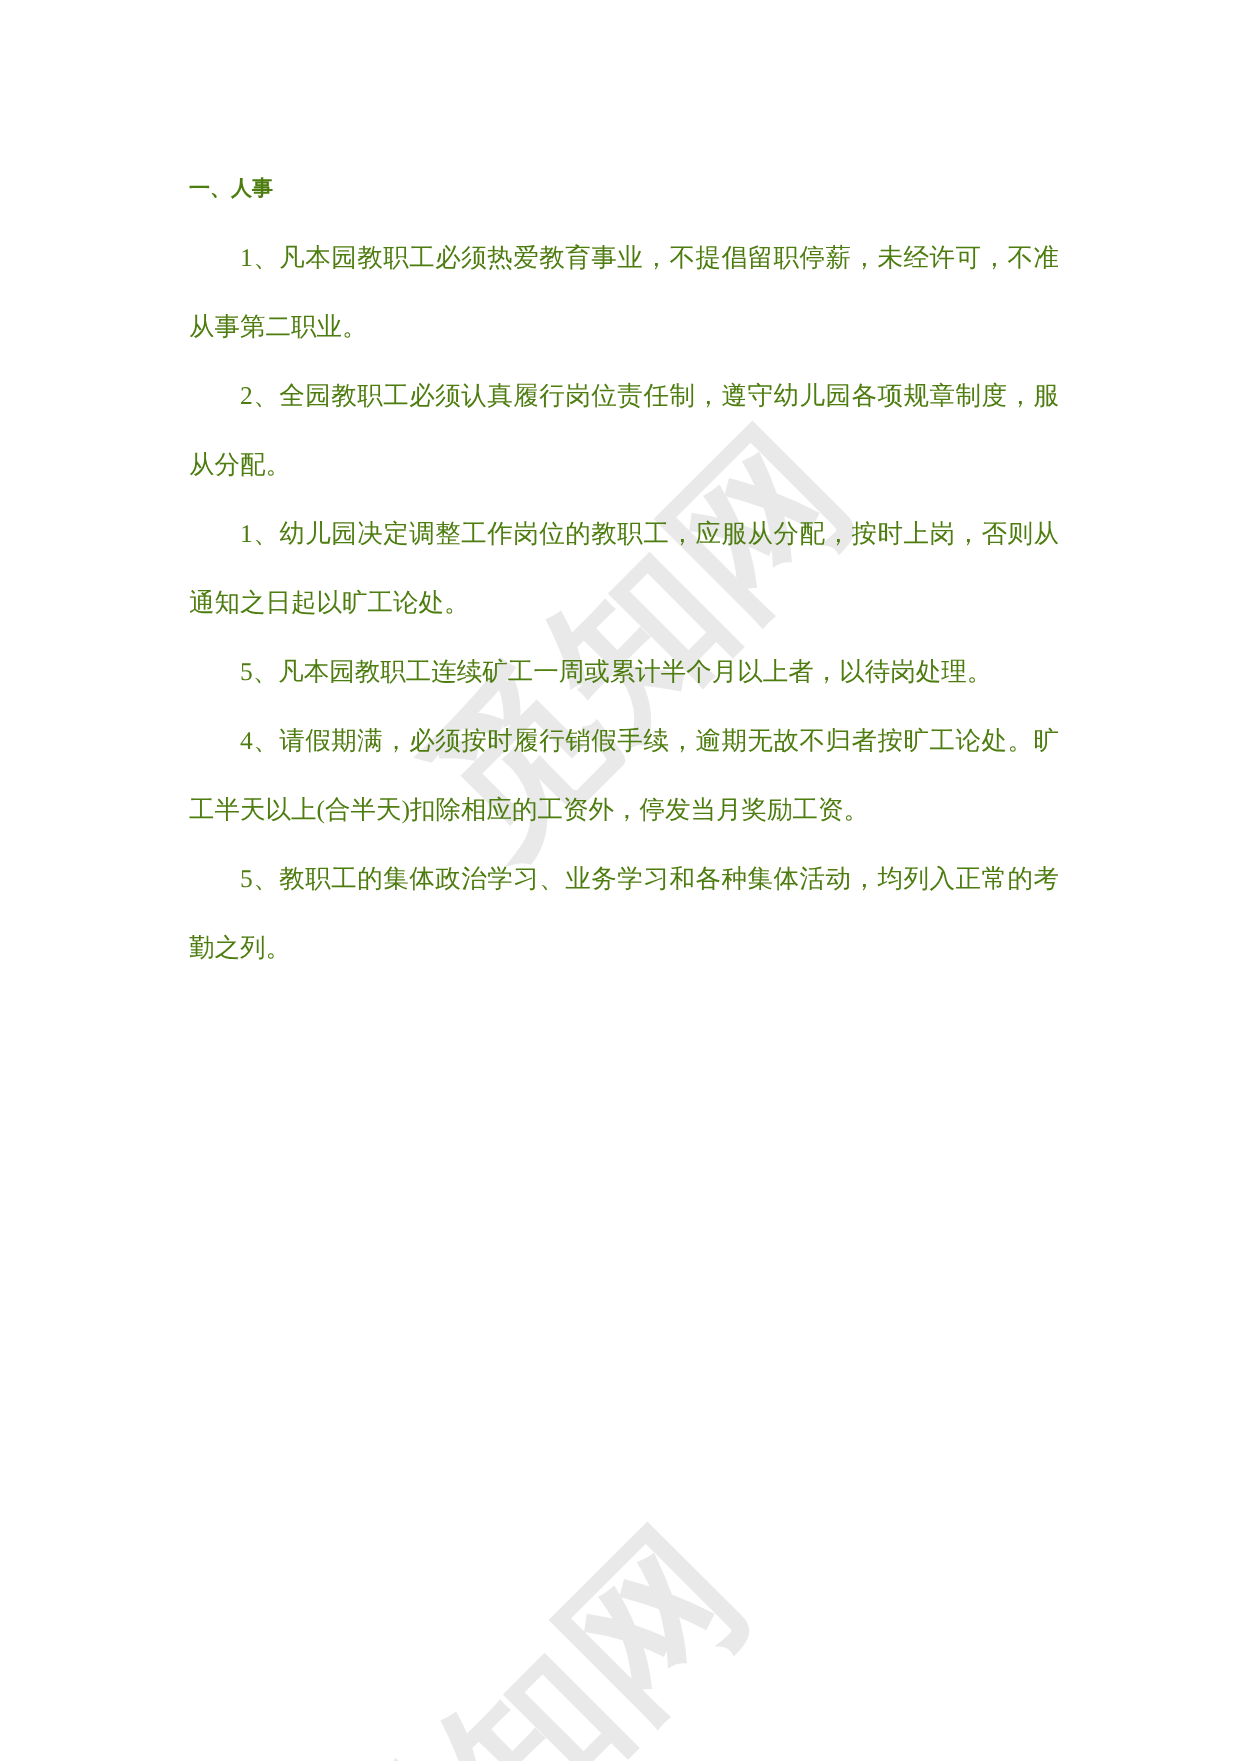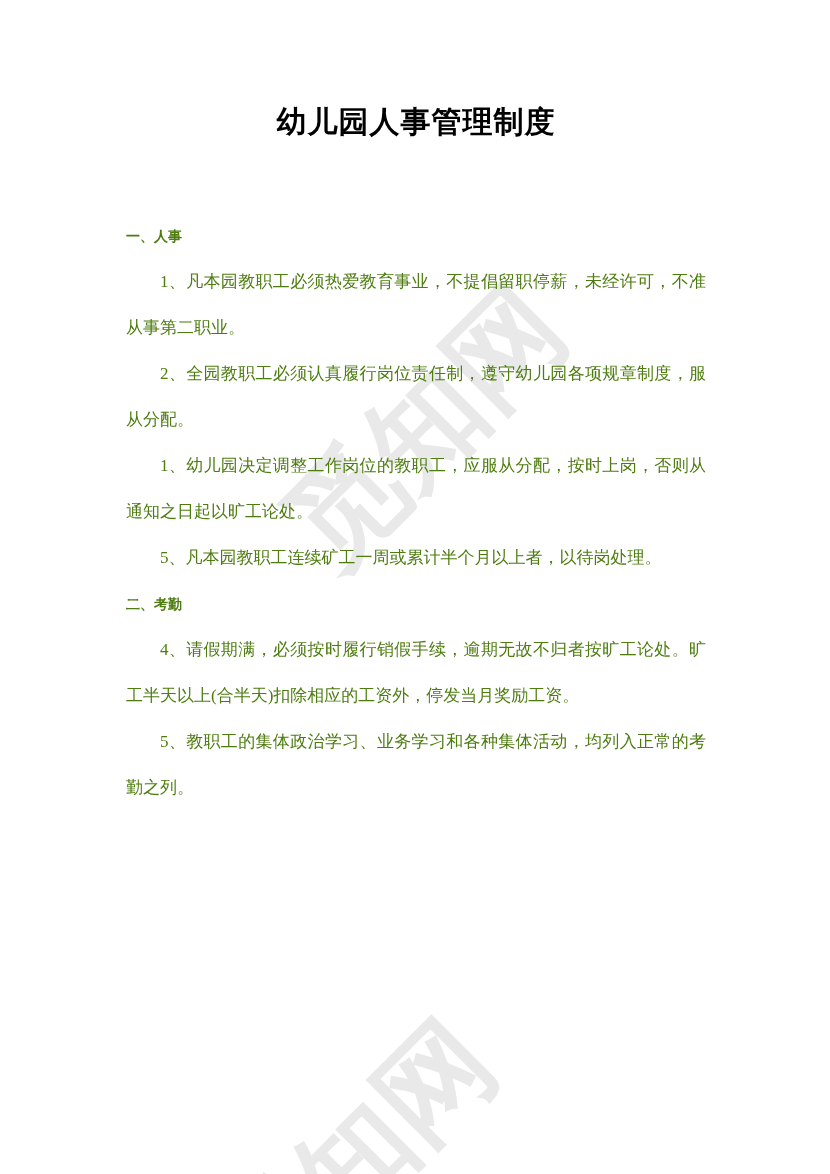--- a/index.html
+++ b/index.html
@@ -70,33 +70,31 @@
   }
 </style>
 </head>
 <body>
 
 <div class="page">
 
   <div class="watermark wm-center">觅知网</div>
   <div class="watermark wm-bottom">觅知网</div>
 
-  <h1 class="doc-title">幼儿园人事管理制度</h1>
 
   <div class="doc-body">
 
     <section>
       <h2 class="sec-head">一、人事</h2>
       <p class="para">1、凡本园教职工必须热爱教育事业，不提倡留职停薪，未经许可，不准从事第二职业。</p>
       <p class="para">2、全园教职工必须认真履行岗位责任制，遵守幼儿园各项规章制度，服从分配。</p>
       <p class="para">1、幼儿园决定调整工作岗位的教职工，应服从分配，按时上岗，否则从通知之日起以旷工论处。</p>
       <p class="para">5、凡本园教职工连续矿工一周或累计半个月以上者，以待岗处理。</p>
     </section>
 
     <section>
-      <h2 class="sec-head">二、考勤</h2>
       <p class="para">4、请假期满，必须按时履行销假手续，逾期无故不归者按旷工论处。旷工半天以上(合半天)扣除相应的工资外，停发当月奖励工资。</p>
       <p class="para">5、教职工的集体政治学习、业务学习和各种集体活动，均列入正常的考勤之列。</p>
 
     </section>
 
   </div>
 </div>
 
 </body></html>

